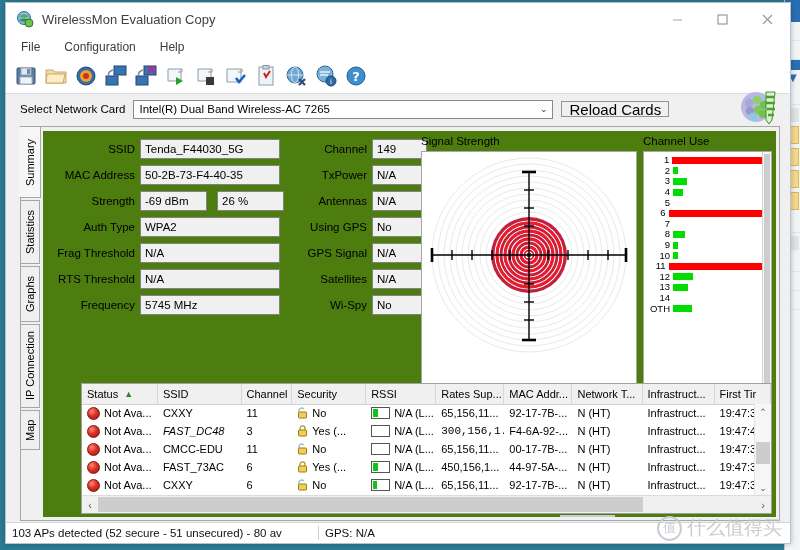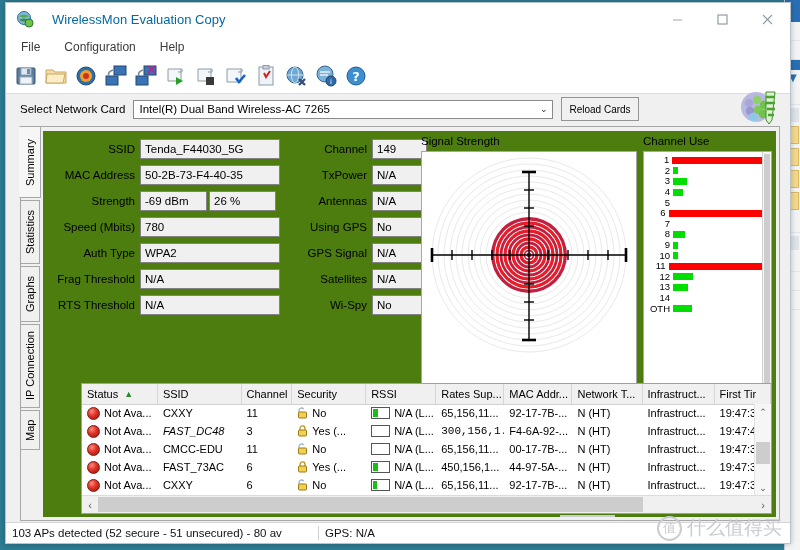--- a/index.html
+++ b/index.html
@@ -29,21 +29,21 @@
     border:1px solid #b8c4cc;
     box-shadow:0 0 6px rgba(0,0,0,.25);
     display:flex;flex-direction:column;
   }
   
   .titlebar{
     height:32px;background:#ffffff;display:flex;align-items:center;
     border-bottom:1px solid #ffffff;flex:none;
   }
   .title-icon{width:18px;height:18px;margin-left:10px;margin-right:8px;position:relative;}
-  .title-text{font-size:13px;color:#0369a1;flex:1;margin-left:10px;}
+  .title-text{font-size:13px;color:#404040;flex:1;}
   .win-btns{display:flex;height:32px;}
   .win-btn{width:45px;height:32px;display:flex;align-items:center;justify-content:center;color:#9aa6ae;font-size:13px;}
   .win-btn svg{display:block;}
 
   
   .menubar{height:22px;background:#fff;display:flex;align-items:center;padding-left:12px;gap:18px;flex:none;
     border-bottom:1px solid #fff;}
   .menu-item{font-size:12px;color:#3b3b3b;padding:1px 3px;}
 
   
@@ -55,22 +55,22 @@
   .cardrow{height:30px;background:#f0f0f0;display:flex;align-items:center;padding-left:14px;gap:8px;flex:none;
     position:relative;}
   .cardrow .lbl{font-size:11.5px;color:#000;}
   .combo{
     height:19px;background:#fff;border:1px solid #8a8a8a;display:flex;align-items:center;
     padding:0 2px 0 5px;font-size:11.5px;color:#000;position:relative;box-sizing:border-box;
   }
   .combo .caret{margin-left:auto;font-size:9px;color:#333;padding-right:3px;}
   #netcard-combo{width:420px;gap:41px;}
   .btn{
-    height:24px;background:#f0f0f0;border:1px solid #949494;
-    font-size:10px;color:#000;padding:0 7px;display:flex;align-items:center;box-sizing:border-box;
+    height:16px;background:#f0f0f0;border:1px solid #949494;
+    font-size:15px;color:#000;padding:0 7px;display:flex;align-items:center;box-sizing:border-box;
   }
   .app-logo{position:absolute;right:8px;top:-8px;width:46px;height:46px;}
 
   
   .content{flex:1;position:relative;background:#f0f0f0;}
   .tabgroup{
     position:absolute;left:14px;top:2px;right:10px;bottom:22px;
     border:1px solid #a7a7a7;background:#f0f0f0;
   }
   
@@ -91,21 +91,21 @@
   .field-label{text-align:right;font-size:11.5px;color:#000;padding-right:5px;}
   .field-box{
     background:#f0f0f0;border:1px solid #828282;height:20px;
     display:flex;align-items:center;padding-left:4px;font-size:11.5px;color:#000;box-sizing:border-box;
   }
 
   #col-left{position:absolute;left:0;top:8px;width:280px;}
   #col-left .field-label{width:92px;}
   #col-left .field-box{width:140px;}
   #col-left .field-box.wide{width:140px;}
-  #col-left .split{display:flex;gap:2px;}
+  #col-left .split{display:flex;gap:10px;}
   #col-left .split .field-box{width:67px;}
 
   #col-mid{position:absolute;left:262px;top:8px;width:130px;}
   #col-mid .field-label{width:62px;}
   #col-mid .field-box{width:55px;}
 
   
   #signal-panel{position:absolute;left:378px;top:4px;width:216px;bottom:6px;}
   .panel-title{font-size:11.5px;color:#000;margin-bottom:2px;}
   #signal-box{position:absolute;left:0;top:16px;right:0;bottom:0;background:#fff;border:1px solid #a7a7a7;overflow:hidden;}
@@ -364,34 +364,34 @@
             <span class="field-box wide">50-2B-73-F4-40-35</span>
           </div>
           <div class="field-row">
             <span class="field-label">Strength</span>
             <span class="split">
               <span class="field-box">-69 dBm</span>
               <span class="field-box">26 %</span>
             </span>
           </div>
           <div class="field-row">
-            <span class="field-label">Speed (Mbits)</span>
-            <span class="field-box wide">780</span>
-          </div>
-          <div class="field-row">
             <span class="field-label">Auth Type</span>
             <span class="field-box wide">WPA2</span>
           </div>
           <div class="field-row">
             <span class="field-label">Frag Threshold</span>
             <span class="field-box wide">N/A</span>
           </div>
           <div class="field-row">
             <span class="field-label">RTS Threshold</span>
             <span class="field-box wide">N/A</span>
+          </div>
+          <div class="field-row">
+            <span class="field-label">Frequency</span>
+            <span class="field-box wide">5745 MHz</span>
           </div>
         </div>
 
         <div id="col-mid">
           <div class="field-row">
             <span class="field-label">Channel</span>
             <span class="field-box">149</span>
           </div>
           <div class="field-row">
             <span class="field-label">TxPower</span>

